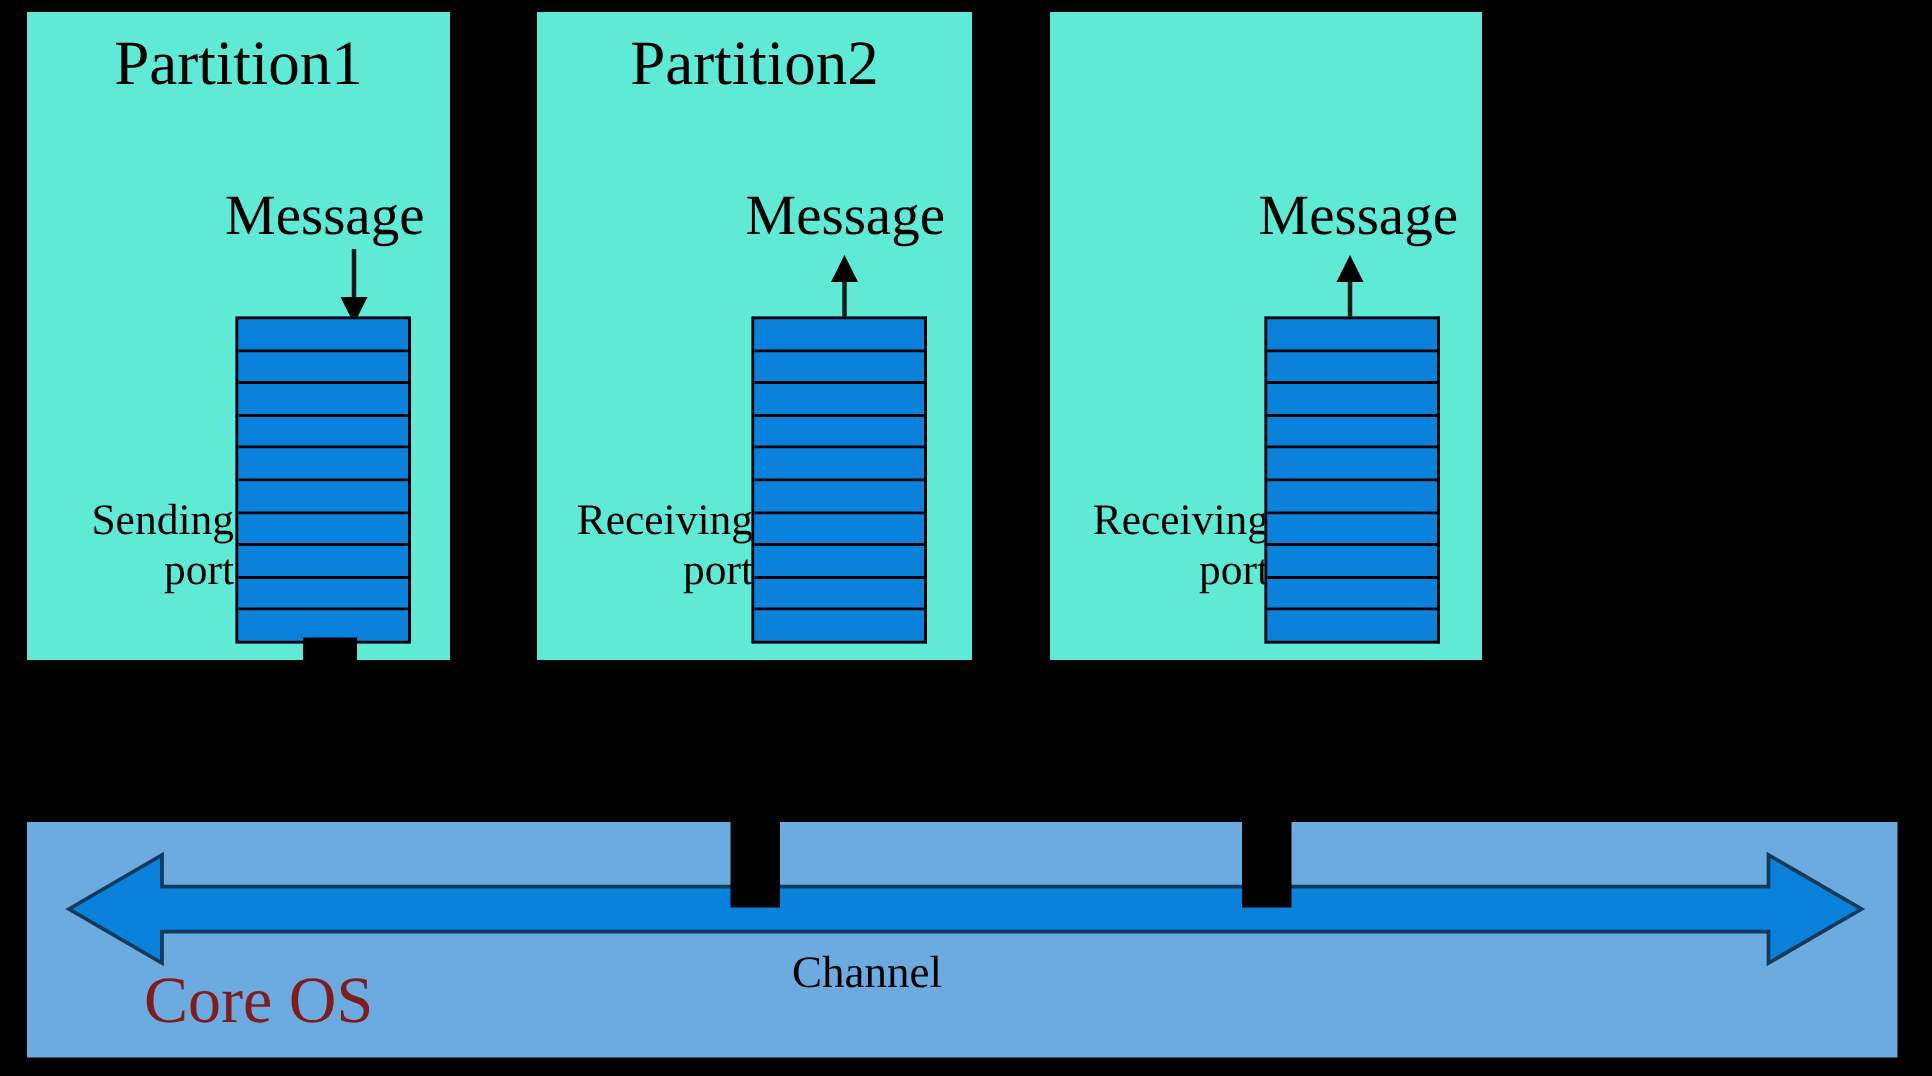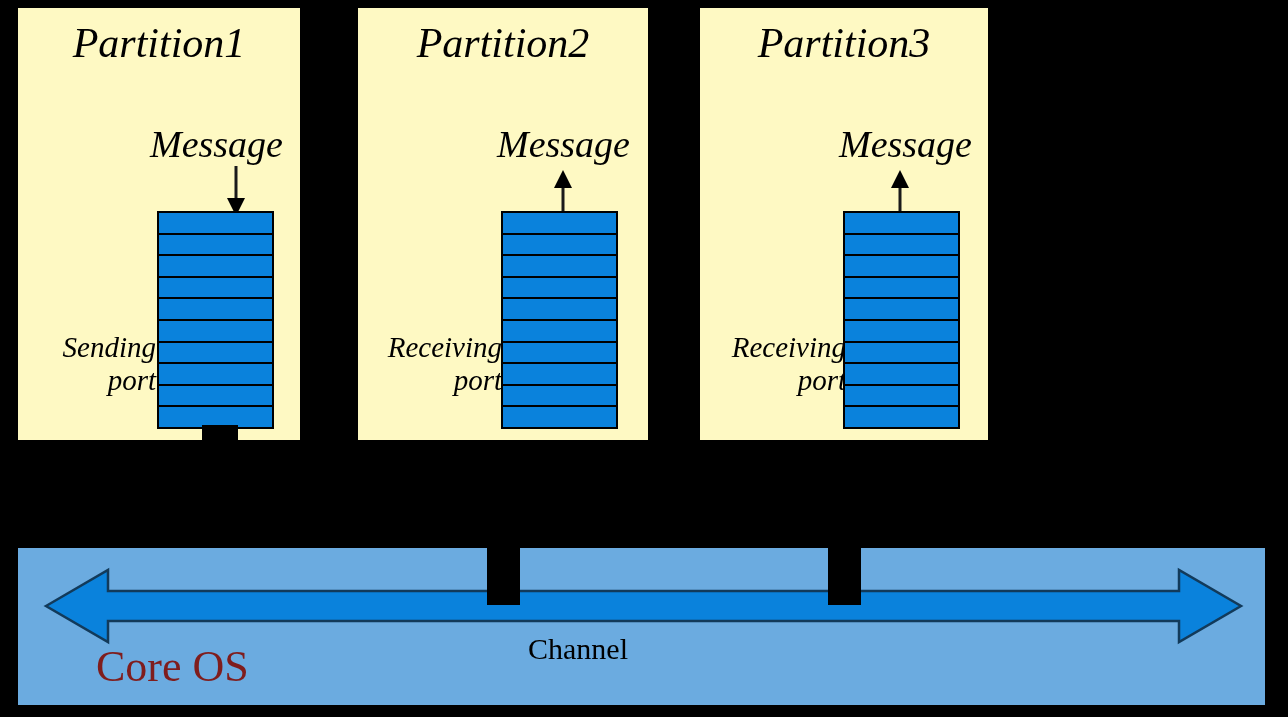--- a/index.html
+++ b/index.html
@@ -13,23 +13,22 @@
   }
   #canvas {
     position: relative;
     width: 1288px;
     height: 717px;
     background: #000000;
     overflow: hidden;
   }
   .partition {
     position: absolute;
-    background: #fef9c3;
-    box-sizing: border-box;
-    font-style: italic;
+    background: #5eead4;
+    box-sizing: border-box;
   }
   .partition-title {
     position: absolute;
     left: 0;
     right: 0;
     text-align: center;
     color: #000000;
     font-size: 42px;
     line-height: 46px;
     letter-spacing: 0px;
@@ -164,21 +163,20 @@
       <div class="port-cell"></div>
       <div class="port-cell"></div>
       <div class="port-cell"></div>
       <div class="port-cell"></div>
       <div class="port-cell"></div>
       <div class="port-cell"></div>
     </div>
   </div>
 
   <div class="partition" style="left:700px; top:8px; width:288px; height:432px;">
-    <div class="partition-title" style="top:12px;">Partition3</div>
 
     <div class="msg-label" style="left:138px; top:120px; width:135px;">Message</div>
 
     <svg class="msg-arrow" style="left:170px; top:160px;" width="60" height="52" viewBox="0 0 60 52">
       <line x1="30" y1="52" x2="30" y2="14" stroke="#1a1a1a" stroke-width="3"></line>
       <polygon points="30,2 21,20 39,20" fill="#000000"></polygon>
     </svg>
 
     <div class="port-label" style="left:-6px; top:323px; width:152px;">
       <div>Receiving</div>

